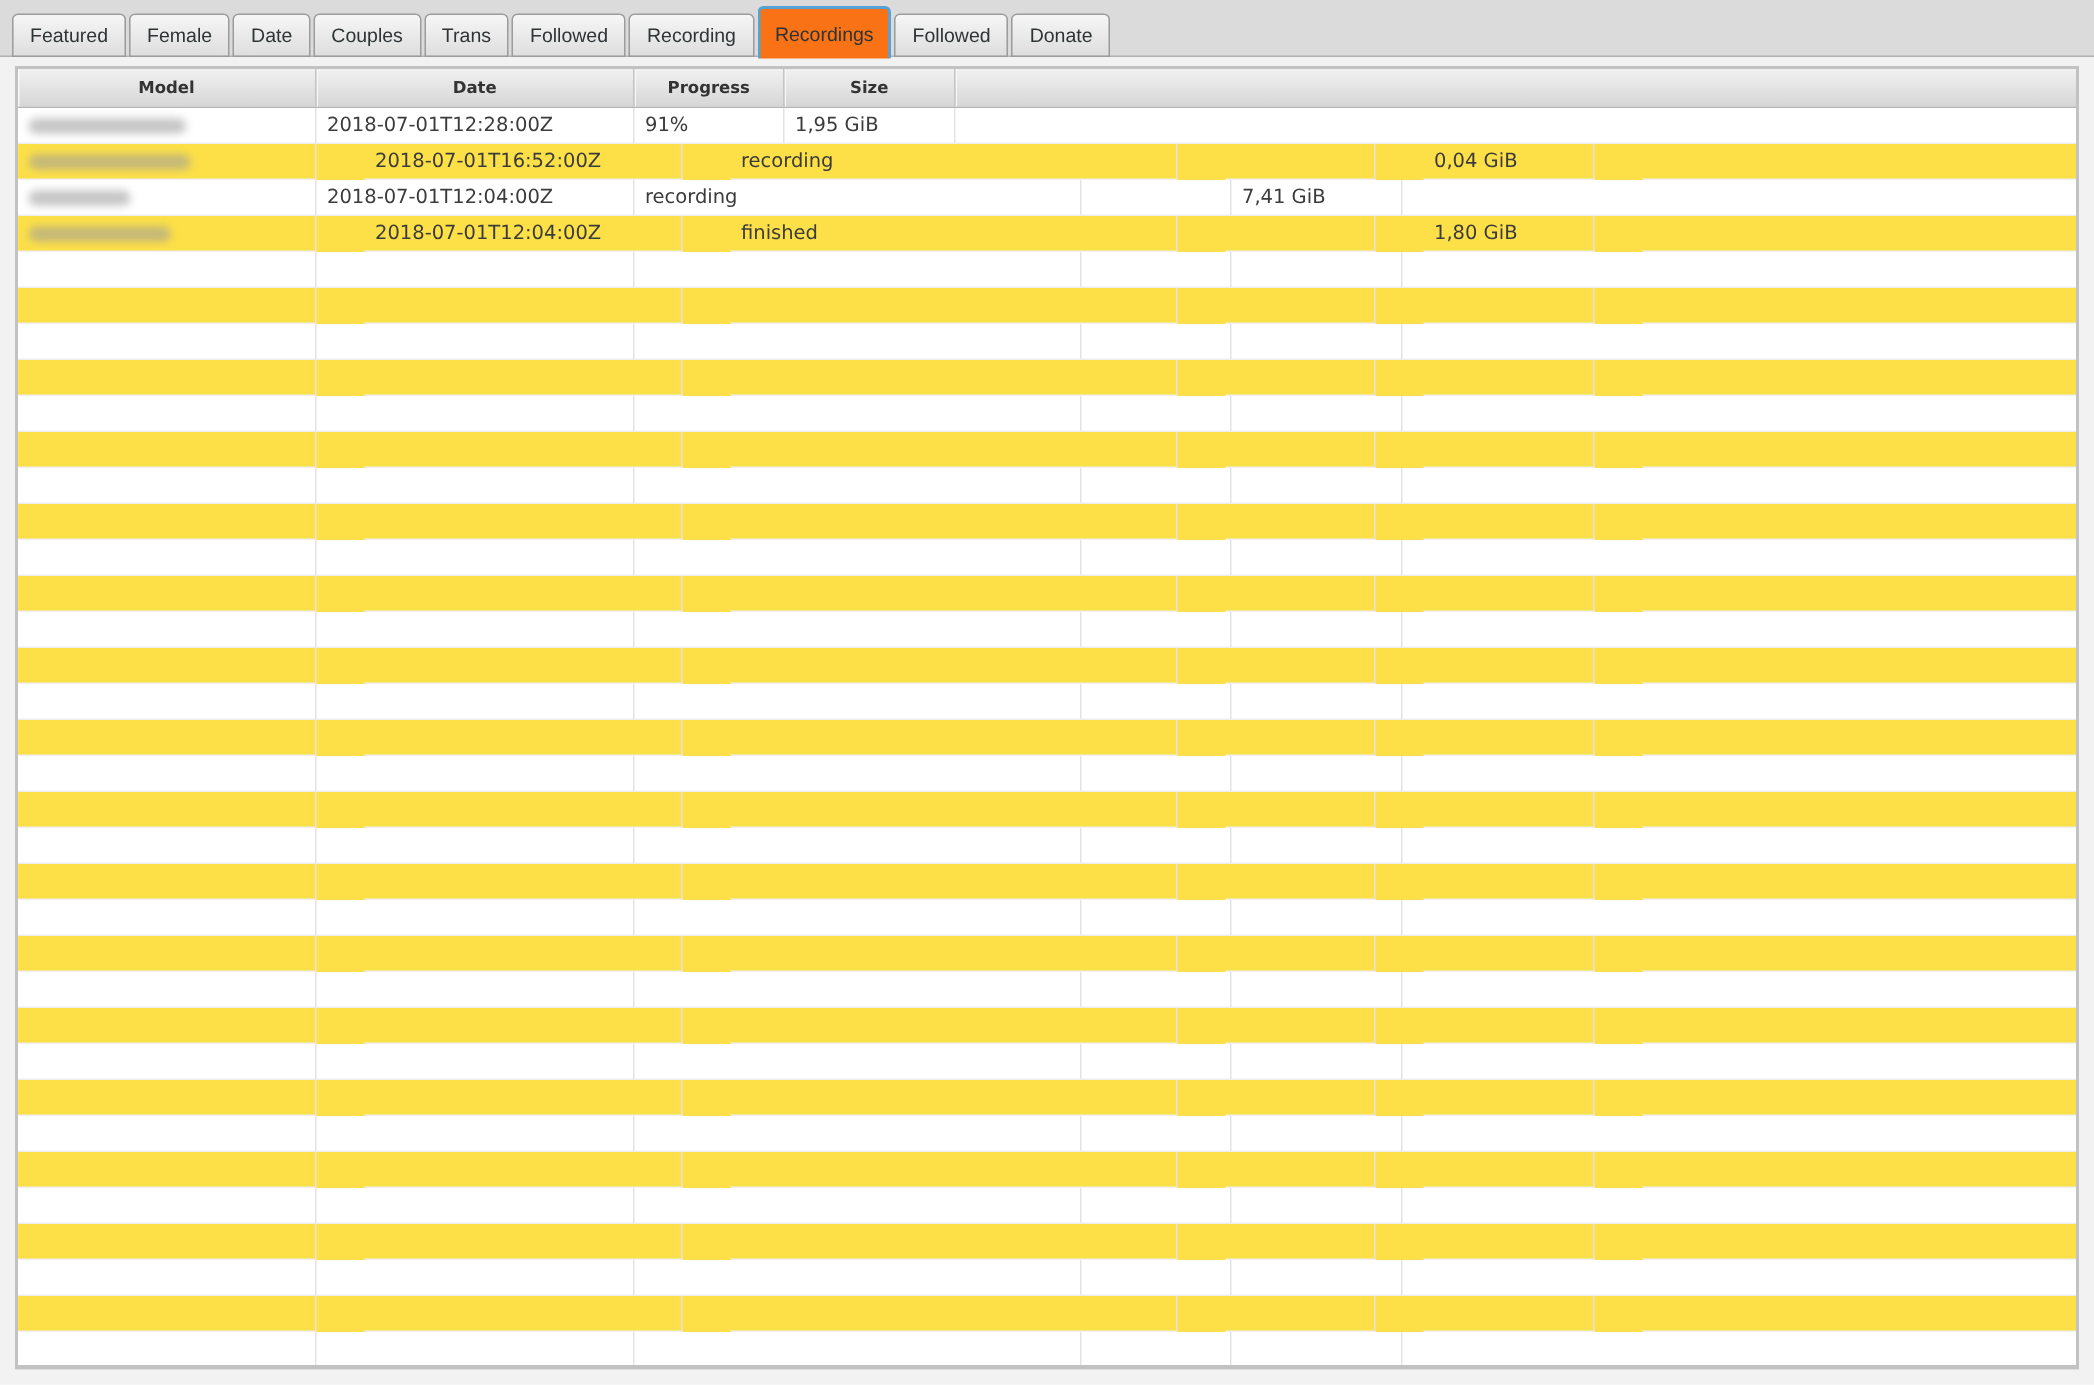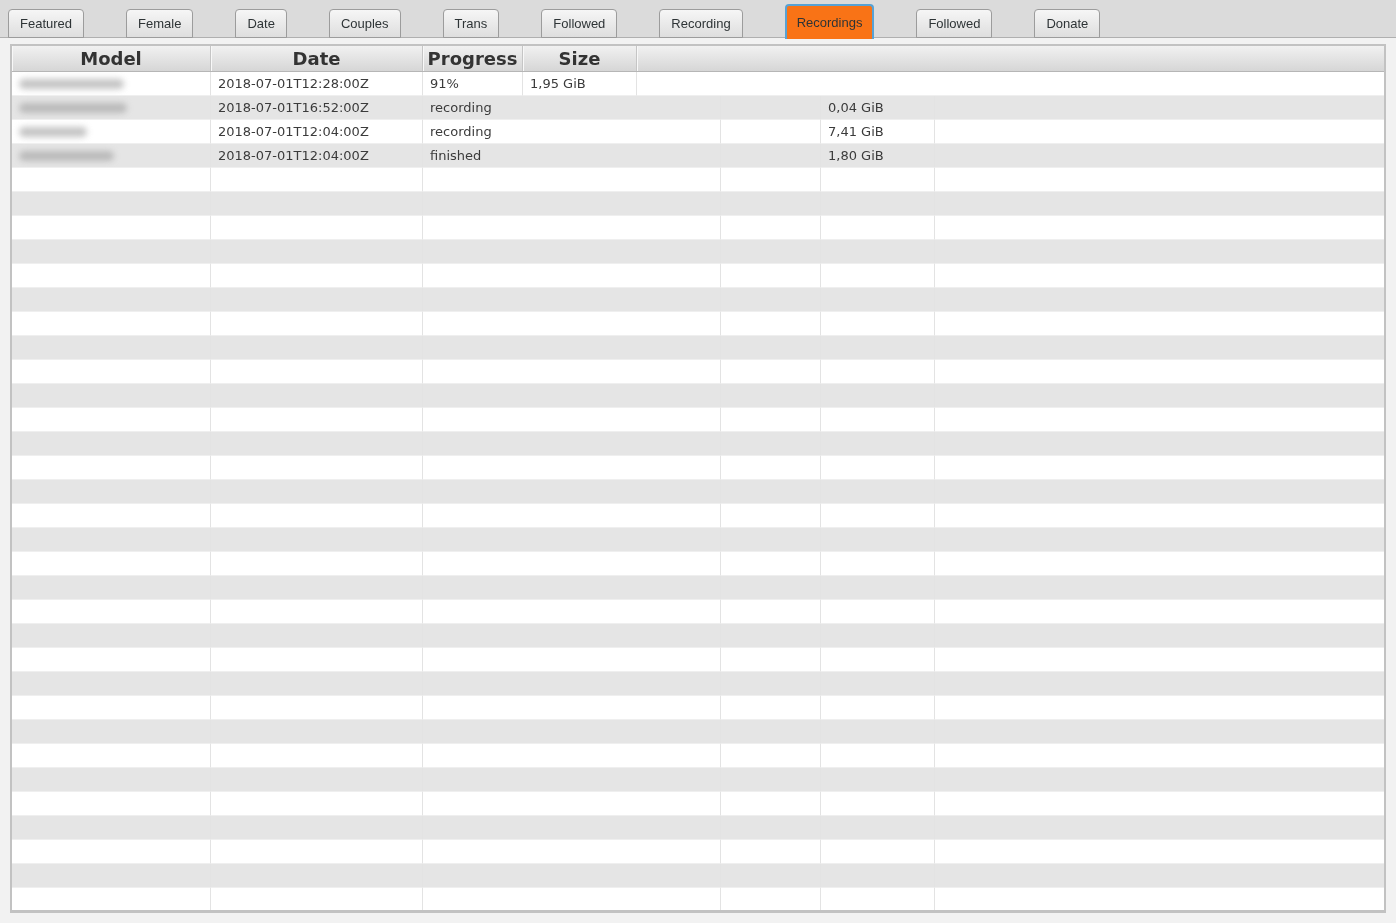--- a/index.html
+++ b/index.html
@@ -13,21 +13,20 @@
 
   
   .tabbar {
     position: absolute; top: 0; left: 0; right: 0;
     height: 38px;
     background: #dbdbdb;
     border-bottom: 1px solid #b0b0b0;
     display: flex;
     align-items: flex-end;
     padding-left: 8px;
-    gap: 40px;
   }
   .tab {
     height: 29px;
     line-height: 27px;
     padding: 0 11px;
     margin-right: 2px;
     margin-bottom: -1px;
     font-size: 13px;
     color: #2e3436;
     background: linear-gradient(#f6f6f6, #dedede);
@@ -61,33 +60,33 @@
   }
   .thead {
     display: flex;
     height: 26px;
     background: linear-gradient(#f1f1f1, #d6d6d6);
     border-bottom: 1px solid #b6b6b6;
   }
   .th {
     border-right: 1px solid #c5c5c5;
     box-shadow: inset 1px 0 0 #f8f8f8;
-    font-size: 18px;
+    font-size: 11px;
     font-weight: bold;
     color: #333333;
     text-align: center;
     line-height: 25px;
     overflow: hidden;
     white-space: nowrap;
   }
   .th:last-child { border-right: none; }
 
   .tbody { width: 100%; }
   .tr { display: flex; height: 24px; background: #ffffff; }
-  .tr.odd { background: #e5e5e5; }
+  .tr.odd { background: #fde047; gap: 32px; }
   .td {
     border-right: 1px solid #e3e3e3;
     border-bottom: 1px solid #efefef;
     padding: 0 7px;
     font-size: 13px;
     color: #3b3b3b;
     line-height: 23px;
     white-space: nowrap;
     overflow: hidden;
     display: flex;

